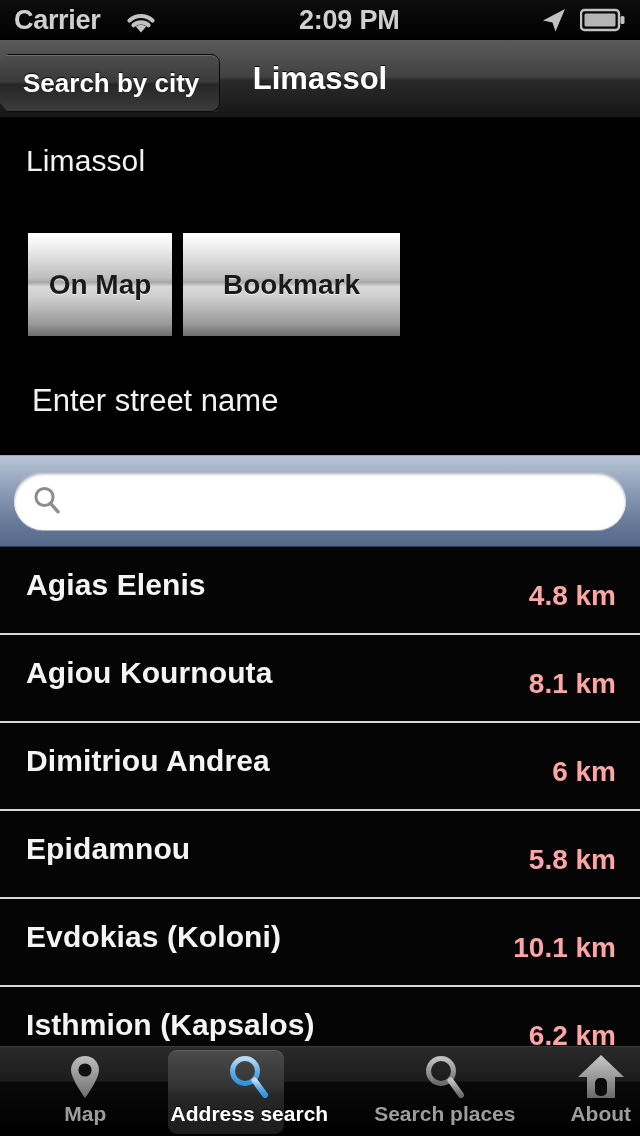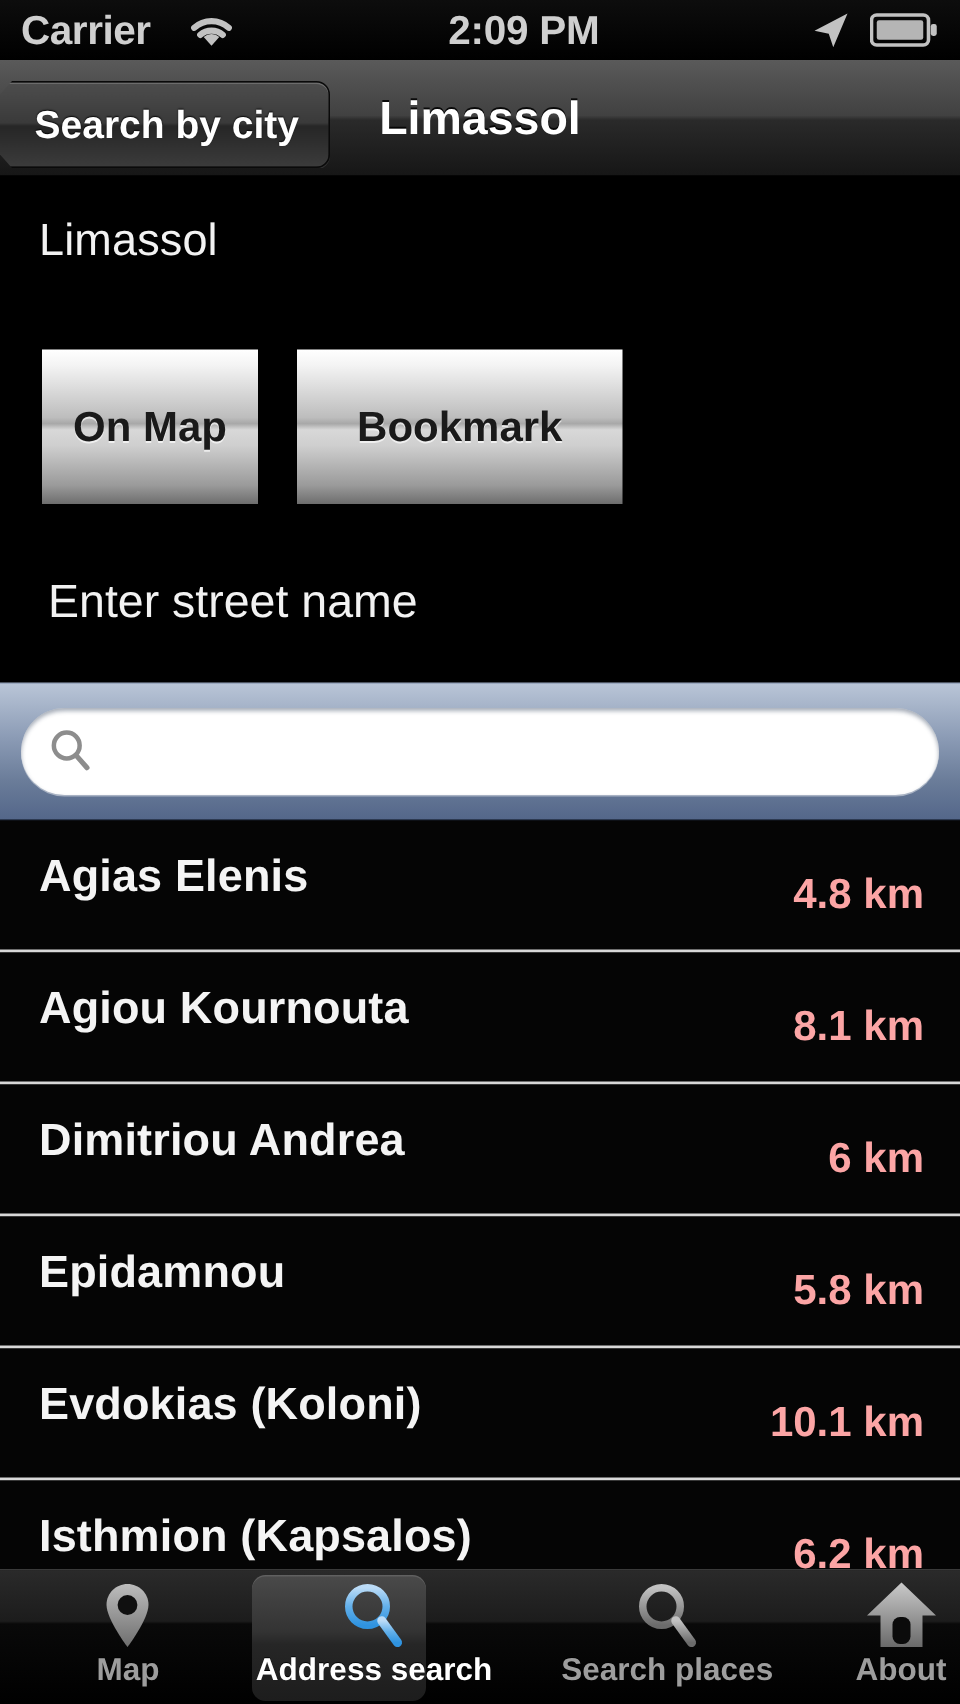--- a/index.html
+++ b/index.html
@@ -11,21 +11,21 @@
     -webkit-font-smoothing:antialiased;
   }
   .phone { position:relative; width:640px; height:1136px; background:#000; overflow:hidden; }
 
   
   .statusbar {
     position:absolute; top:0; left:0; width:640px; height:40px;
     background:linear-gradient(to bottom,#0d0d0d 0%,#000 100%);
     display:flex; align-items:center; padding:0 14px;
   }
-  .sb-left { display:flex; align-items:flex-start; gap:24px; flex:0 0 auto; }
+  .sb-left { display:flex; align-items:center; gap:24px; flex:0 0 auto; }
   .sb-carrier { color:#cfcfcf; font-size:27px; font-weight:bold; letter-spacing:-0.3px; }
   .sb-center { flex:1; text-align:center; }
   .sb-time { color:#cfcfcf; font-size:27px; font-weight:bold; letter-spacing:-0.2px; }
   .sb-right { display:flex; align-items:center; gap:12px; flex:0 0 auto; }
   .wifi-icon { width:34px; height:26px; position:relative; top:2px; }
   .loc-icon { width:28px; height:28px; }
   .batt-icon { width:46px; height:24px; }
 
   
   .navbar {
@@ -49,21 +49,21 @@
     color:#fff; font-size:26px; font-weight:bold;
     text-shadow:0 -1px 1px rgba(0,0,0,.9);
     clip-path:polygon(26px 0, 100% 0, 100% 100%, 26px 100%, 0 50%);
   }
 
   
   .content { position:absolute; top:118px; left:0; width:640px; }
   .city-label {
     color:#f2f2f2; font-size:30px; padding:26px 0 0 26px; letter-spacing:0.1px;
   }
-  .btnrow { display:flex; gap:26px; padding:55px 0 0 28px; }
+  .btnrow { display:flex; gap:11px; padding:55px 0 0 28px; }
   .glossy-btn {
     width:144px; height:103px;
     background:linear-gradient(to bottom,
       #ffffff 0%, #f4f4f4 10%, #bdbdbd 44%, #a8a8a8 48%,
       #d8d8d8 52%, #cfcfcf 62%, #9a9a9a 88%, #6d6d6d 100%);
     border:none;
     display:flex; align-items:center; justify-content:center;
     color:#1a1a1a; font-size:28px; font-weight:bold;
     text-shadow:0 1px 0 rgba(255,255,255,.65);
     cursor:pointer;

